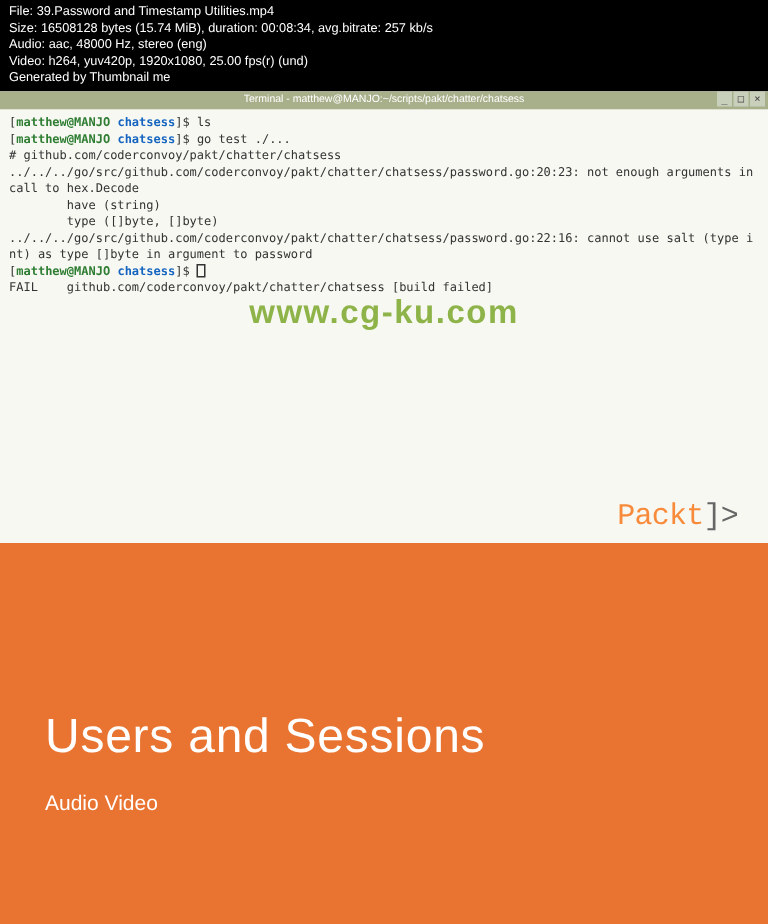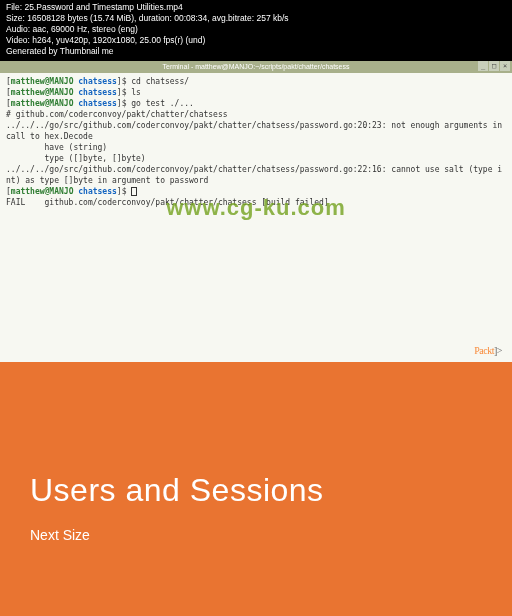--- a/index.html
+++ b/index.html
@@ -87,24 +87,24 @@
       font-family: Arial, sans-serif;
       color: rgba(118, 163, 35, 0.82);
       font-weight: bold;
       letter-spacing: 1px;
       z-index: 5;
       pointer-events: none;
       text-align: right;
     }
     .packt-logo {
       position: absolute;
-      right: 10px;
+      right: 20px;
       bottom: 260px;
-      font-size: 10px;
-      font-family: Liberation Serif, serif;
+      font-size: 20px;
+      font-family: Liberation Mono, monospace;
       color: #f88b3b;
       z-index: 6;
       letter-spacing: -0.5px;
     }
     .packt-logo .closing { color: #666; }
     .bottom-panel {
       position: absolute;
       left: 0;
       right: 0;
       top: 362px;
@@ -121,47 +121,46 @@
       margin-bottom: 18px;
     }
     .panel-sub {
       font-size: 14px;
       font-weight: 400;
     }
   </style>
 </head>
 <body>
 
-<div class="header-info"><span>File: 25.Password and Timestamp Utilities.mp4</span>
+<div class="header-info"><span>File: 39.Password and Timestamp Utilities.mp4</span>
 <span>Size: 16508128 bytes (15.74 MiB), duration: 00:08:34, avg.bitrate: 257 kb/s</span>
-<span>Audio: aac, 69000 Hz, stereo (eng)</span>
+<span>Audio: aac, 48000 Hz, stereo (eng)</span>
 <span>Video: h264, yuv420p, 1920x1080, 25.00 fps(r) (und)</span>
 <span>Generated by Thumbnail me</span></div>
 
 <div class="terminal-wrap">
   <div class="terminal-titlebar">Terminal - matthew@MANJO:~/scripts/pakt/chatter/chatsess</div>
   <div class="titlebar-buttons">
     <div class="titlebar-btn">_</div>
     <div class="titlebar-btn">□</div>
     <div class="titlebar-btn">×</div>
   </div>
   <div class="terminal-body">
-    <div class="terminal-line">[<span class="prompt-user">matthew@MANJO</span><span class="prompt-path"> chatsess</span><span>]$ cd chatsess/</span></div>
     <div class="terminal-line">[<span class="prompt-user">matthew@MANJO</span><span class="prompt-path"> chatsess</span><span>]$ ls</span></div>
     <div class="terminal-line">[<span class="prompt-user">matthew@MANJO</span><span class="prompt-path"> chatsess</span><span>]$ go test ./...</span></div>
     <div class="terminal-line"># github.com/coderconvoy/pakt/chatter/chatsess</div>
     <div class="terminal-line">../../../go/src/github.com/coderconvoy/pakt/chatter/chatsess/password.go:20:23: not enough arguments in call to hex.Decode</div>
     <div class="terminal-line">        have (string)</div>
     <div class="terminal-line">        type ([]byte, []byte)</div>
     <div class="terminal-line">../../../go/src/github.com/coderconvoy/pakt/chatter/chatsess/password.go:22:16: cannot use salt (type int) as type []byte in argument to password</div>
     <div class="terminal-line">[<span class="prompt-user">matthew@MANJO</span><span class="prompt-path"> chatsess</span>]$ <span class="cursor"></span></div>
     <div class="terminal-line">FAIL    github.com/coderconvoy/pakt/chatter/chatsess [build failed]</div>
   </div>
 </div>
 
 <div class="watermark">www.cg-ku.com</div>
 
 <div class="packt-logo"><span>Packt</span><span class="closing">]&gt;</span></div>
 
 <div class="bottom-panel">
   <div class="panel-title">Users and Sessions</div>
-  <div class="panel-sub">Next Size</div>
+  <div class="panel-sub">Audio Video</div>
 </div>
 
 </body></html>

